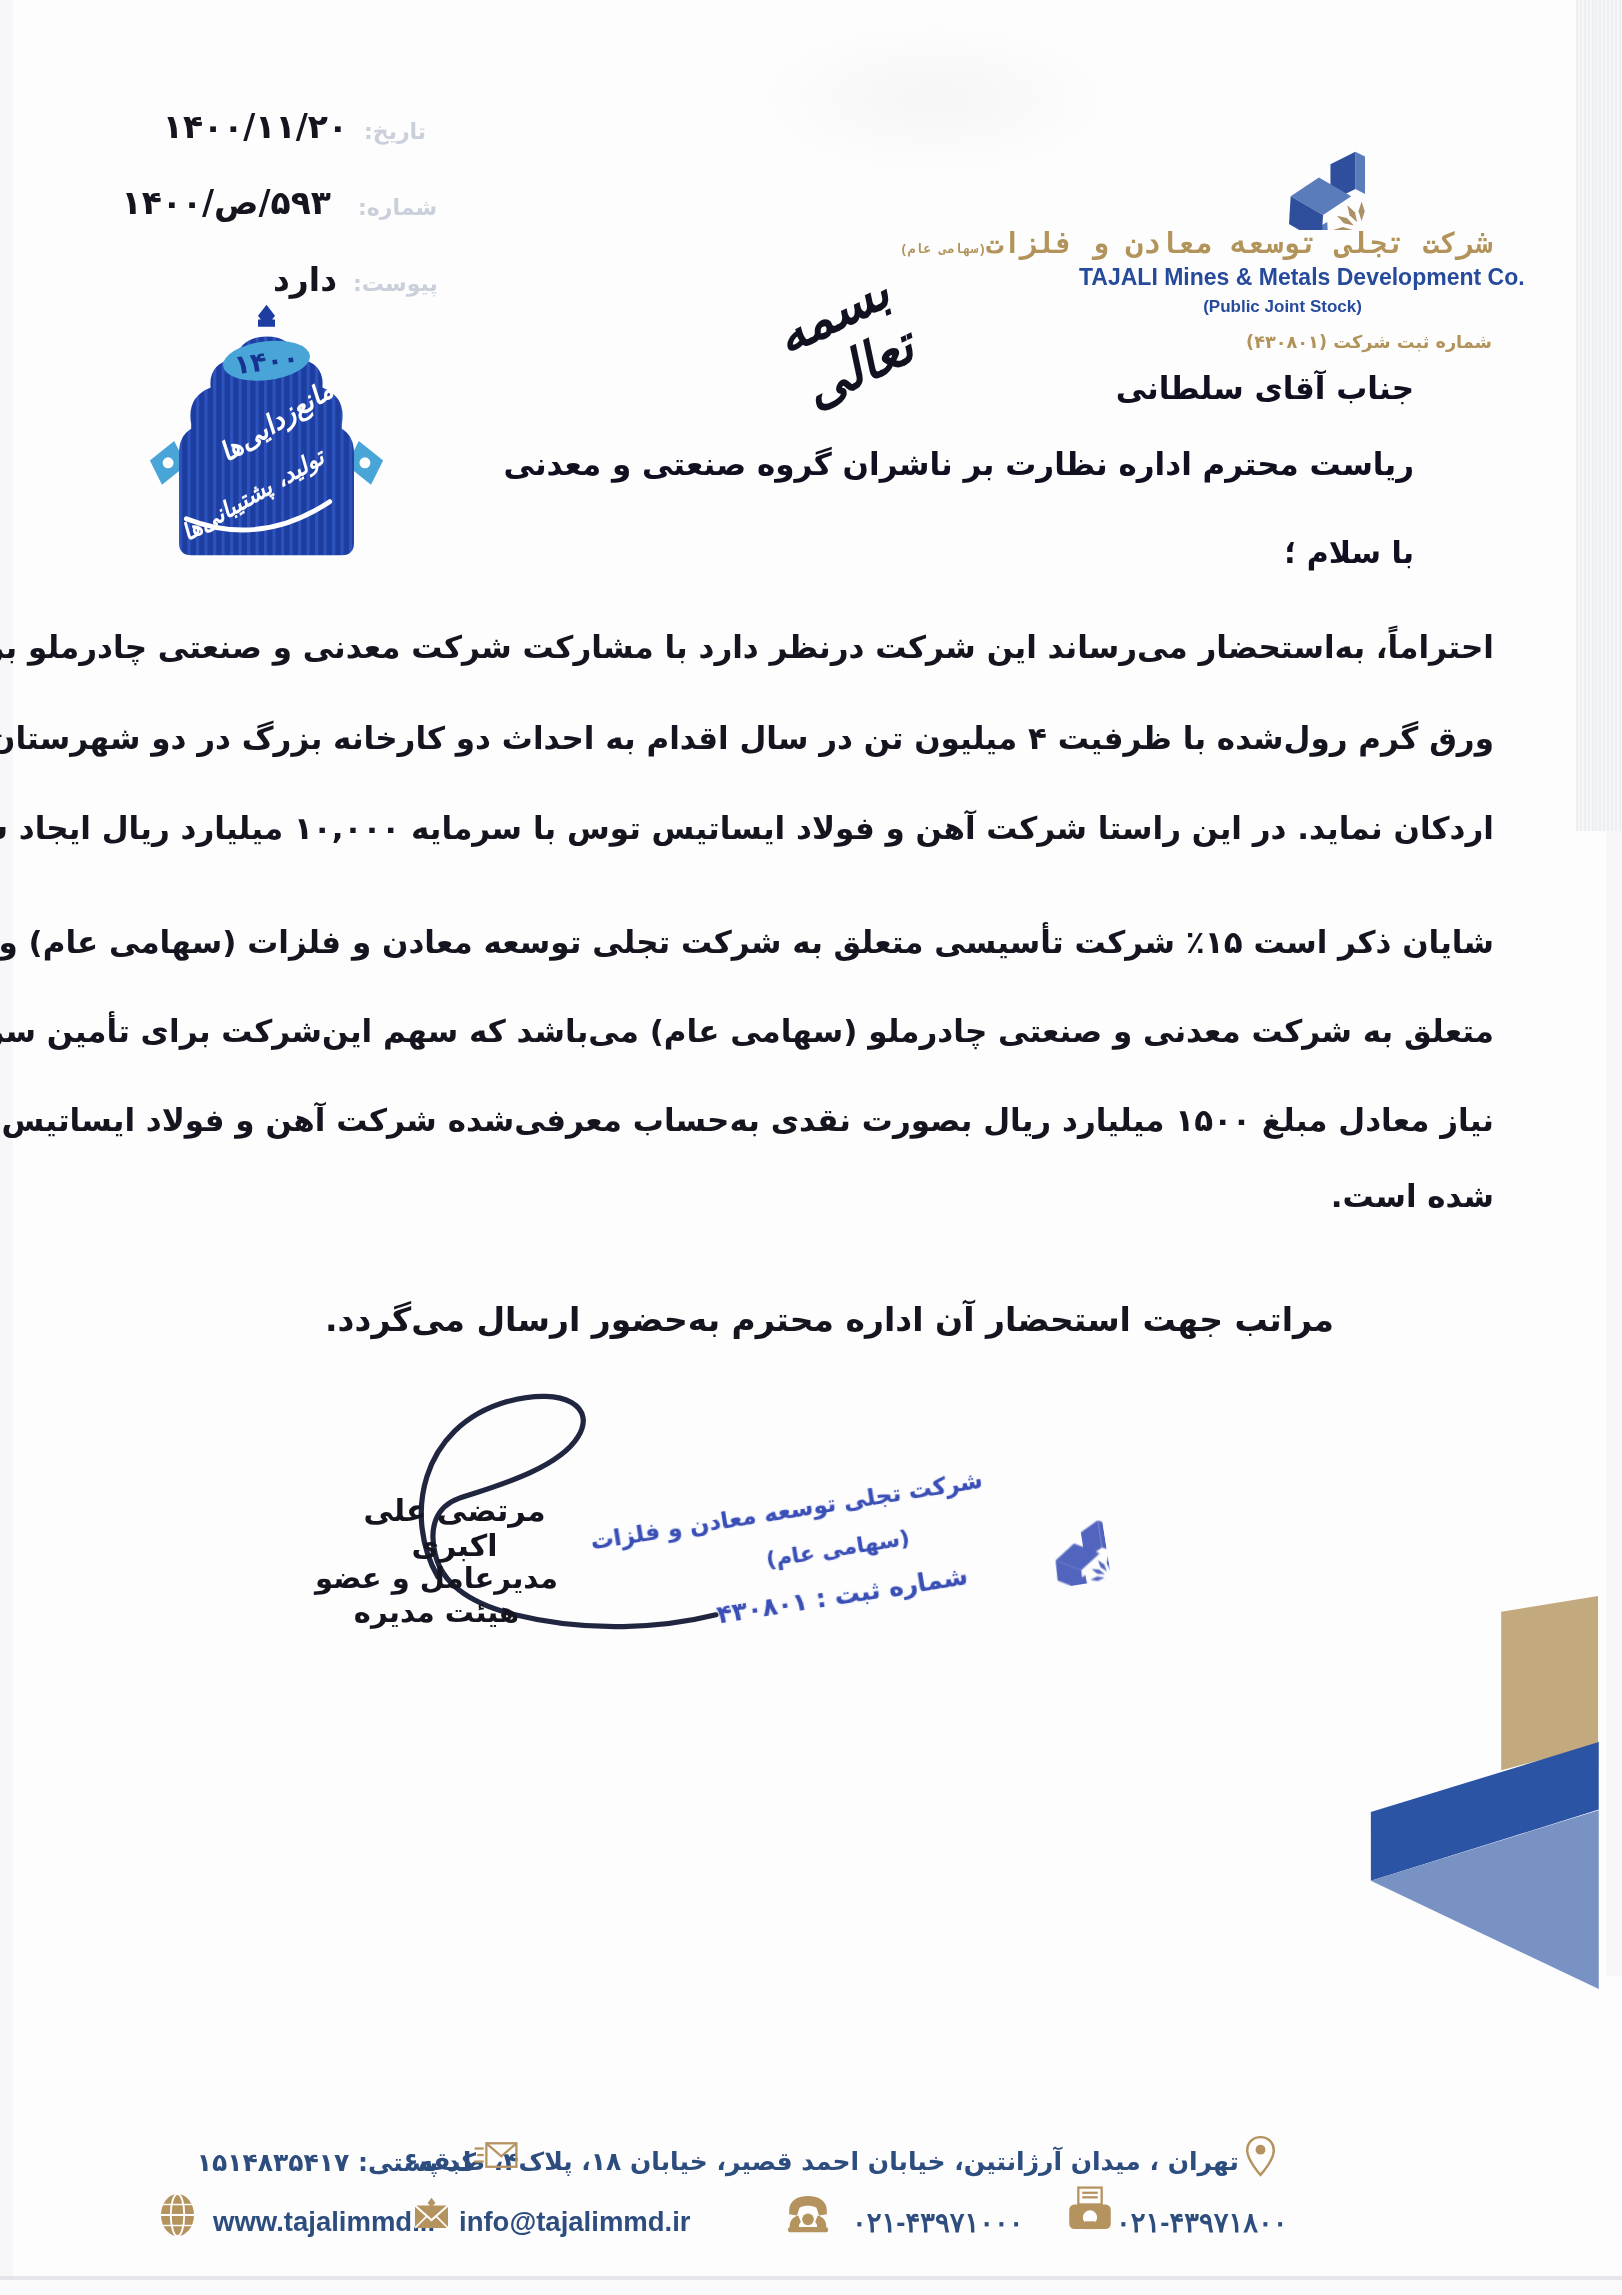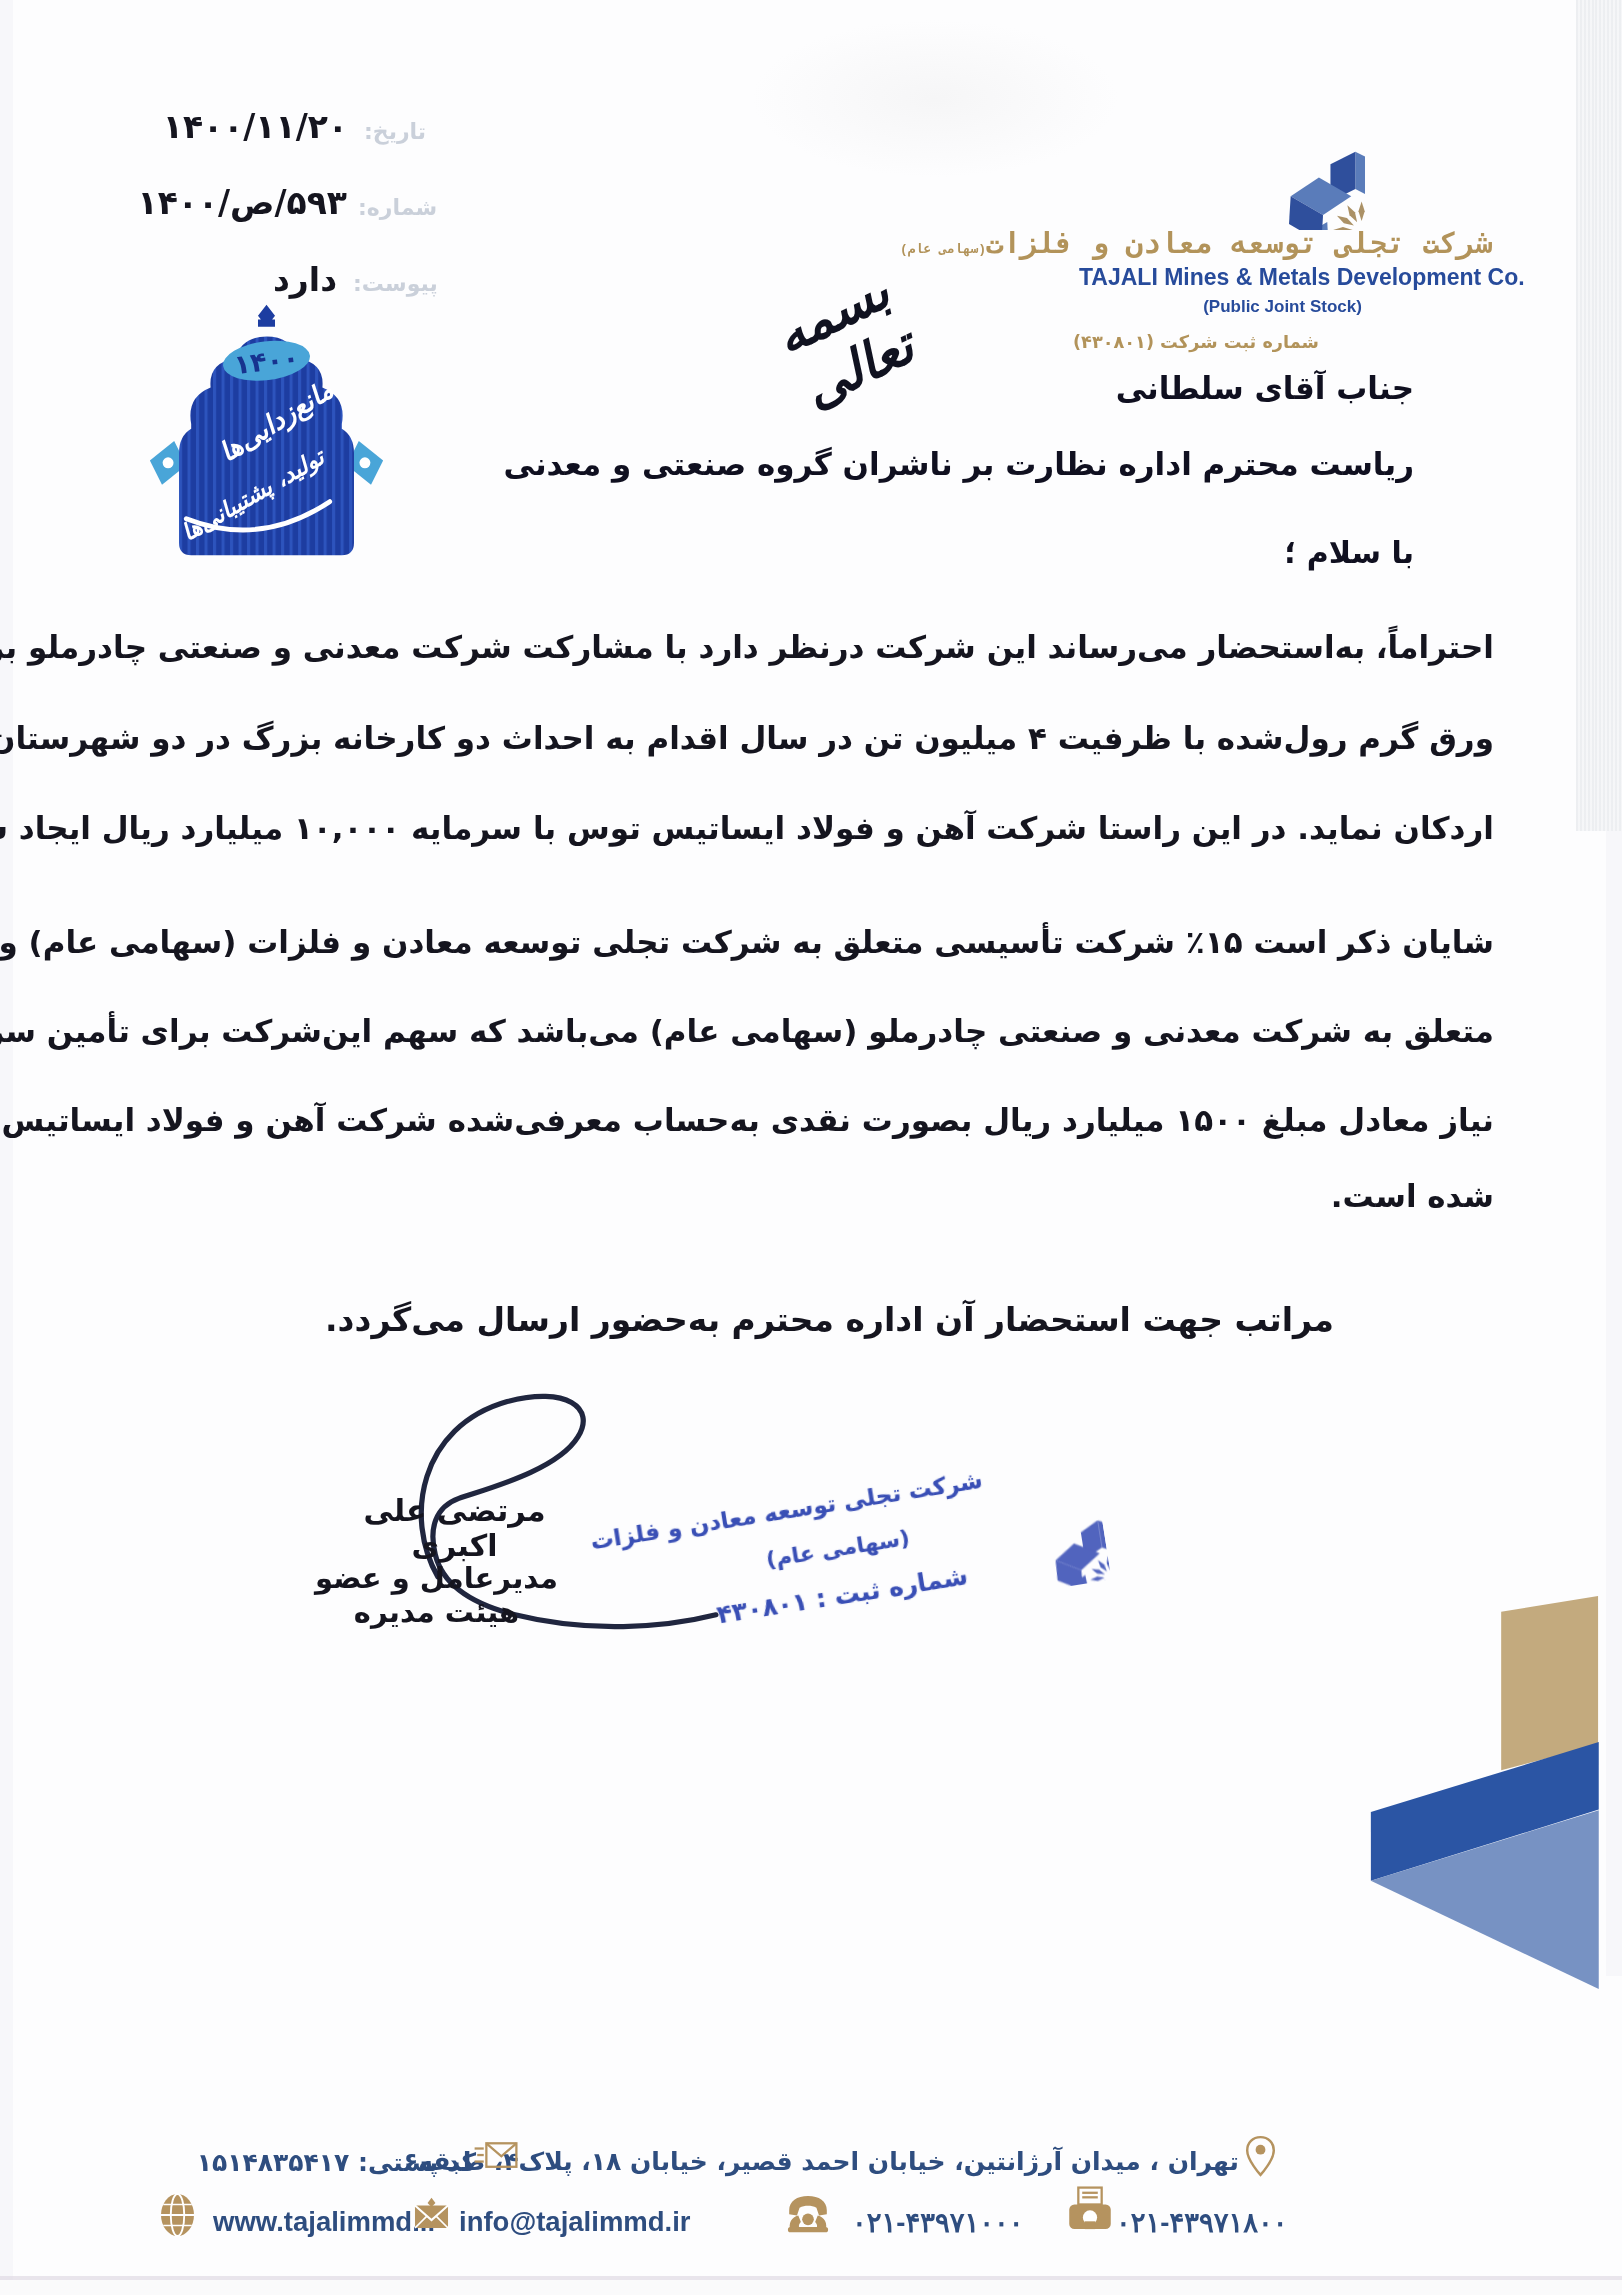--- a/index.html
+++ b/index.html
@@ -24,21 +24,21 @@
   .meta-label { font-size:22px; font-weight:700; color:#cad0da; white-space:nowrap; }
   .meta-value { font-size:33px; font-weight:700; color:#15151f; white-space:nowrap; text-align:center; }
 
   
   .brand-fa  { left:1073px; top:226px; width:419px; text-align:center; font-size:29px; font-weight:700; color:#b2935a; white-space:nowrap;font-family:Liberation Mono, monospace; }
   .brand-fa .small { font-size:13px; }
   .brand-en  { left:1073px; top:264px; width:419px; text-align:center;
     font-family:"Liberation Sans",sans-serif; font-size:23px; font-weight:700; color:#274b9b; direction:ltr; white-space:nowrap;margin-left:6px; }
   .brand-en2 { left:1073px; top:297px; width:419px; text-align:center;
     font-family:"Liberation Sans",sans-serif; font-size:17px; font-weight:700; color:#274b9b; direction:ltr; }
-  .brand-reg { left:1073px; top:332px; width:419px; text-align:left; font-size:17.7px; font-weight:700; color:#b2935a; }
+  .brand-reg { left:1073px; top:332px; width:419px; text-align:right; font-size:17.7px; font-weight:700; color:#b2935a; }
 
   .bismillah { left:726px; top:279px; width:249px; height:144px; text-align:center;
     transform:rotate(-26deg); font-size:52px; font-weight:700; font-style:italic; color:#101220; }
 
   .rcpt { right:208px; font-size:31px; font-weight:700; color:#101020; white-space:nowrap; }
 
   .bline { left:124px; width:1370px; font-size:31px; font-weight:700; color:#15151f;
     white-space:nowrap; text-align:justify; text-align-last:justify; }
   .bline-end { left:124px; width:1370px; font-size:31px; font-weight:700; color:#15151f; text-align:right; }
   .closing { right:288px; top:1300px; font-size:33px; font-weight:700; white-space:nowrap; }
@@ -107,21 +107,21 @@
 <div id="page">
 
   <div class="abs edge-right-band"></div>
   <div class="abs edge-right-low"></div>
   <div class="abs edge-left-band"></div>
   <div class="abs smudge"></div>
 
   <div class="abs meta-label" style="left:364px; top:119px;">تاریخ:</div>
   <div class="abs meta-value" style="left:165px; top:107px; width:183px;" dir="rtl">۱۴۰۰/۱۱/۲۰</div>
   <div class="abs meta-label" style="left:358px; top:195px;">شماره:</div>
-  <div class="abs meta-value" style="left:144px; top:183px; width:203px;text-align:right;" dir="rtl">۵۹۳/ص/۱۴۰۰</div>
+  <div class="abs meta-value" style="left:128px; top:183px; width:203px;text-align:right;" dir="rtl">۵۹۳/ص/۱۴۰۰</div>
   <div class="abs meta-label" style="left:353px; top:271px;">پیوست:</div>
   <div class="abs meta-value" style="left:259px; top:260px; width:92px;">دارد</div>
 
   <svg class="abs" style="left:1198px; top:52px; --lg:#5a7cba; --dk:#2f4f9c; --sun:#ab9166;" width="167" height="178" viewBox="-180 -200 360 400">
     <use href="#logo-emblem"></use>
   </svg>
   <div class="abs brand-fa"><span>شرکت تجلی توسعه معادن و فلزات</span><span class="small">(سهامی عام)</span></div>
   <div class="abs brand-en">TAJALI Mines &amp; Metals Development Co.</div>
   <div class="abs brand-en2">(Public Joint Stock)</div>
   <div class="abs brand-reg">شماره ثبت شرکت (۴۳۰۸۰۱)</div>

